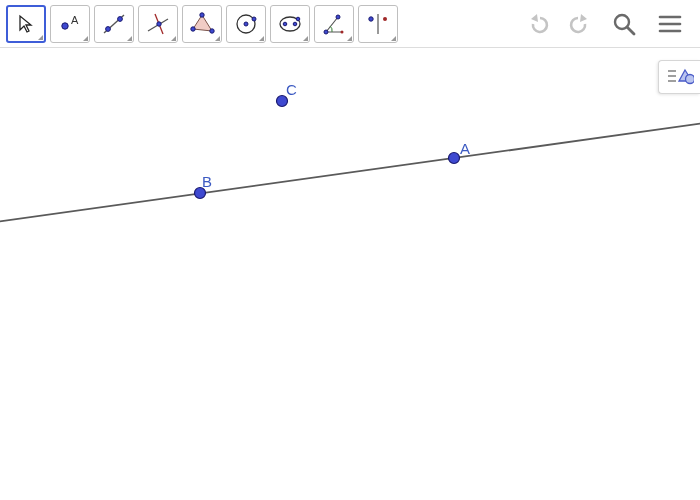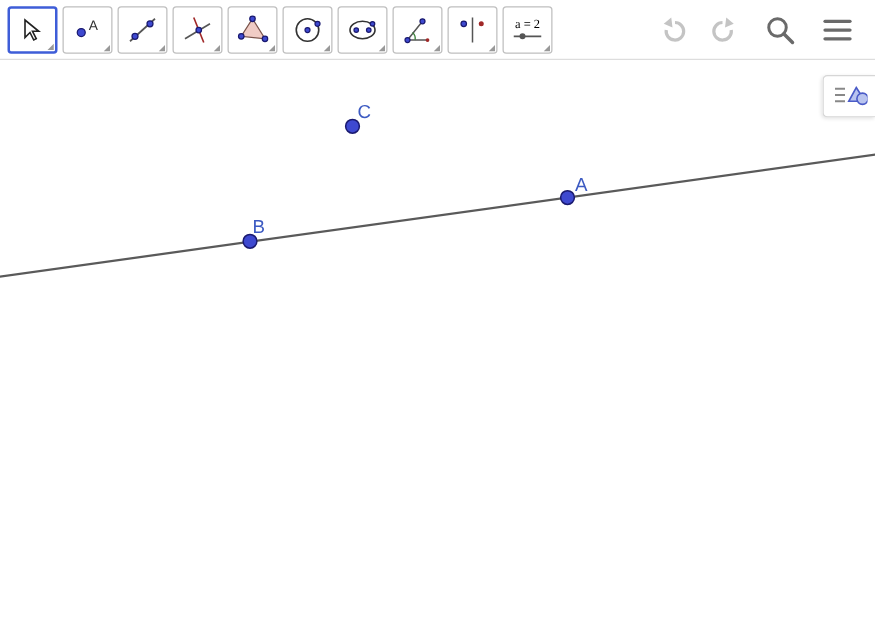--- a/index.html
+++ b/index.html
@@ -168,28 +168,20 @@
 
     <div class="tool-btn">
       <svg width="26" height="26" viewBox="0 0 26 26">
         <line x1="13" y1="3" x2="13" y2="23" stroke="#555" stroke-width="1.2"></line>
         <circle cx="6" cy="8" r="2.2" fill="#3e49d0" stroke="#1a1a70"></circle>
         <circle cx="20" cy="8" r="2" fill="#a02828"></circle>
       </svg>
       <span class="chev"></span>
     </div>
 
-    <div class="tool-btn">
-      <svg width="32" height="26" viewBox="0 0 32 26">
-        <text x="6" y="11" class="slider-label">a = 2</text>
-        <line x1="5" y1="18" x2="27" y2="18" stroke="#555" stroke-width="1.4"></line>
-        <circle cx="12" cy="18" r="2.4" fill="#555"></circle>
-      </svg>
-      <span class="chev"></span>
-    </div>
 
   </div>
 
   <div class="spacer"></div>
 
   <div class="right-tools">
     <div class="icon-btn">
       <svg width="26" height="26" viewBox="0 0 26 26">
         <path d="M13 7 A7 7 0 1 1 6 13" fill="none" stroke="#c4c4c4" stroke-width="2.6"></path>
         <path d="M10 3 L4 8 L11 11 Z" fill="#c4c4c4"></path>

